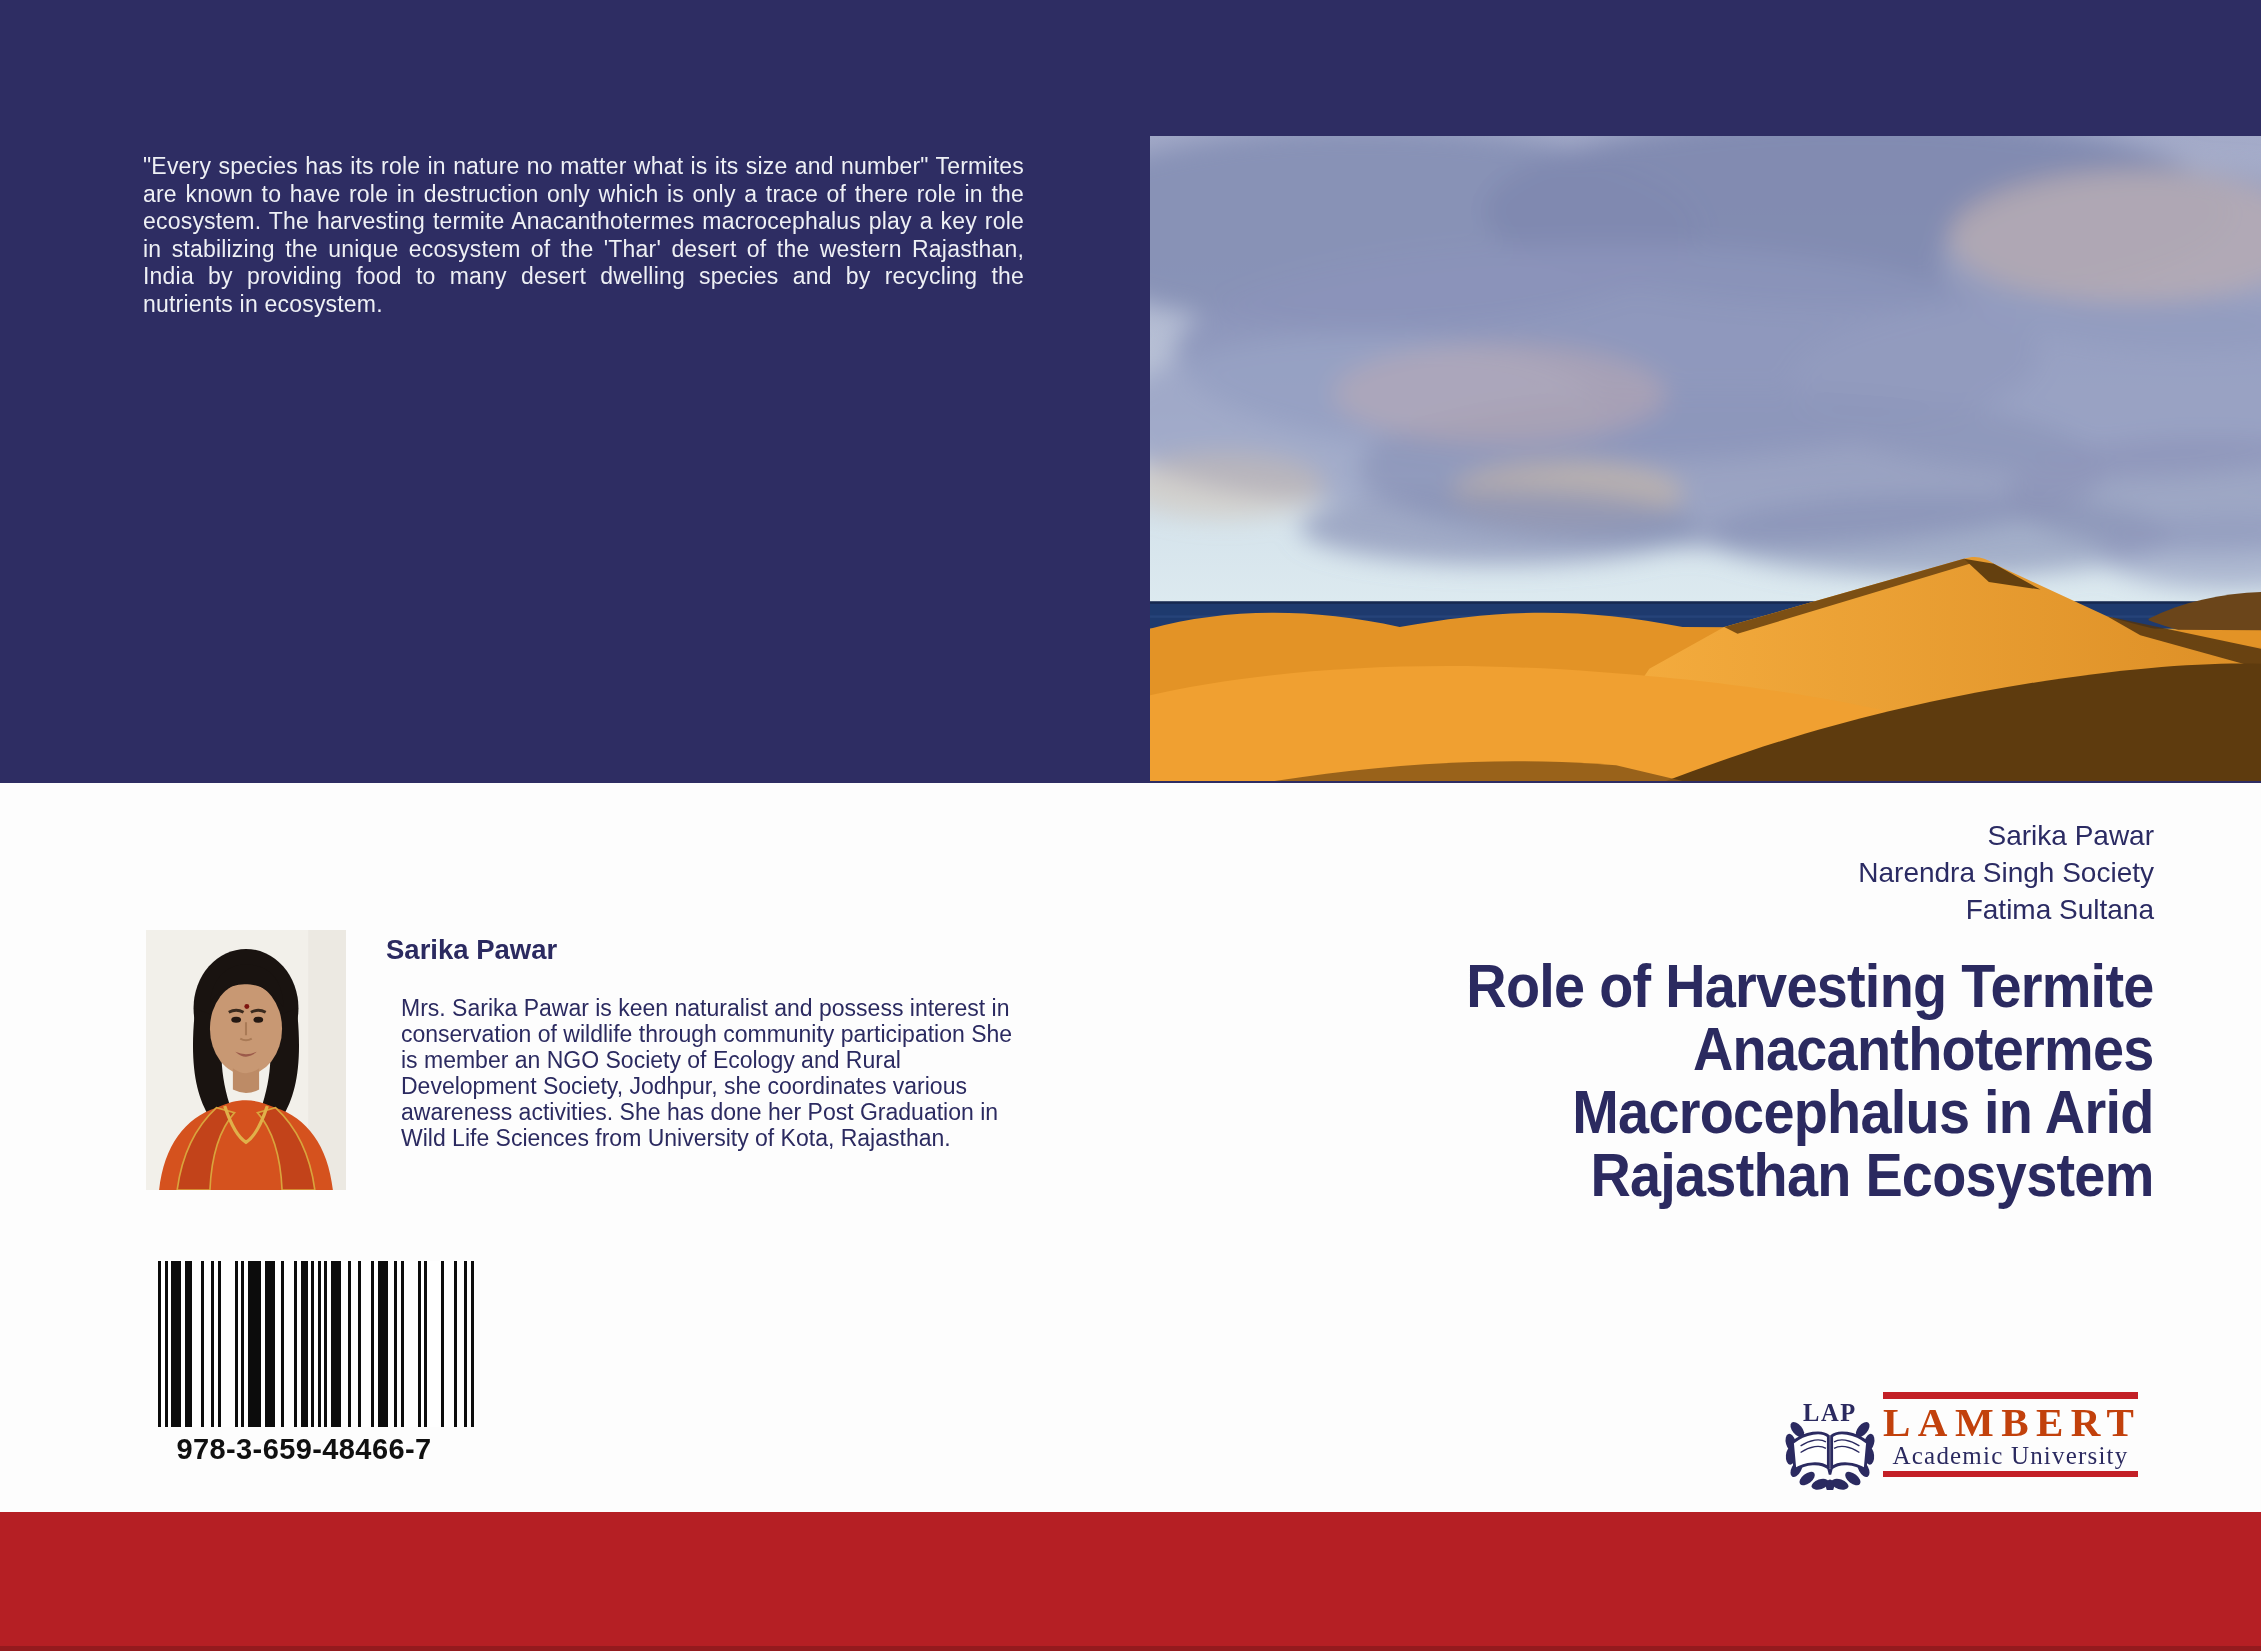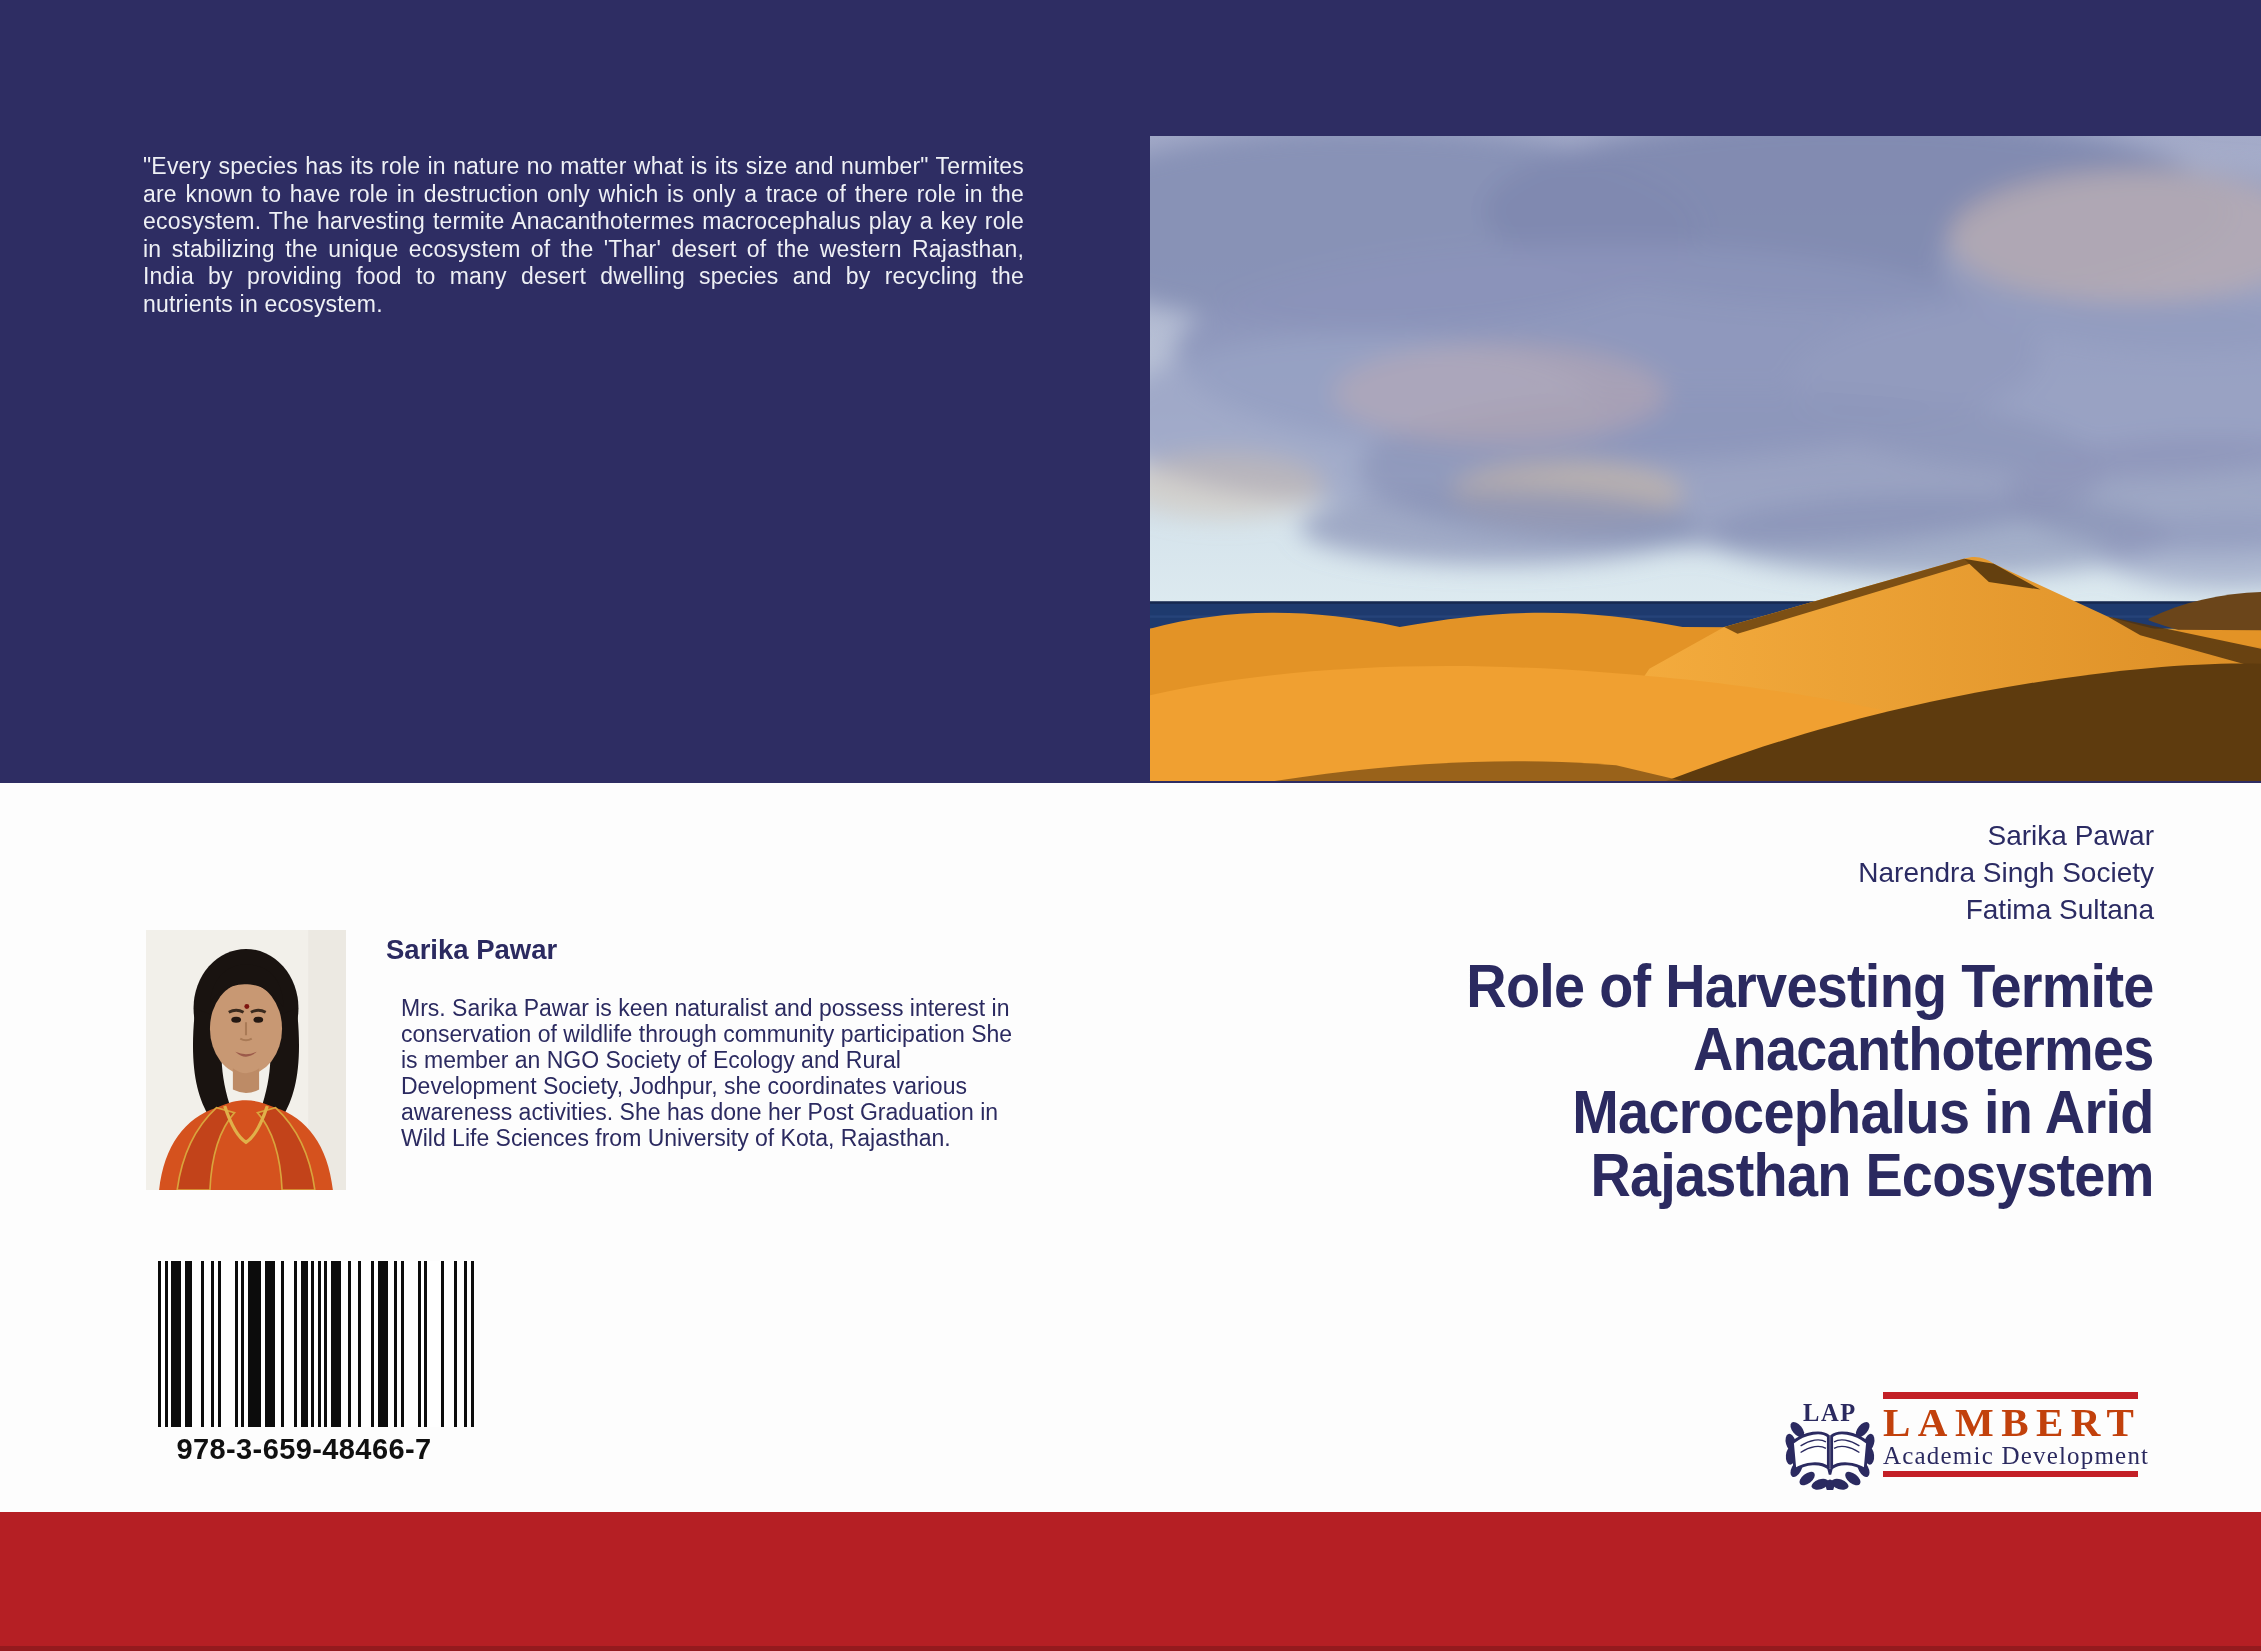--- a/index.html
+++ b/index.html
@@ -258,19 +258,19 @@
         <path d="M106,62 C90,49 70,47 62,54 L62,93 C72,85 90,87 103,95 Z" fill="#ffffff" stroke="#2b2a60" stroke-width="3.5"></path>
         <path d="M58,93 L60,101 L62,93" fill="#ffffff" stroke="#2b2a60" stroke-width="3"></path>
         <path d="M24,66 C36,58 48,57 55,61 M24,74 C36,66 48,65 55,69" stroke="#2b2a60" stroke-width="1.6" fill="none"></path>
         <path d="M96,66 C84,58 72,57 65,61 M96,74 C84,66 72,65 65,69" stroke="#2b2a60" stroke-width="1.6" fill="none"></path>
       </g>
     </svg>
   </div>
   <div class="logo-right">
     <div class="logo-rule top"></div>
     <div class="lambert">LAMBERT</div>
-    <div class="acad">Academic Development</div>
+    <div class="acad">Academic University</div>
     <div class="logo-rule bottom"></div>
   </div>
 
   <div class="red-bar"></div>
 </div>
 
 
 </body></html>

